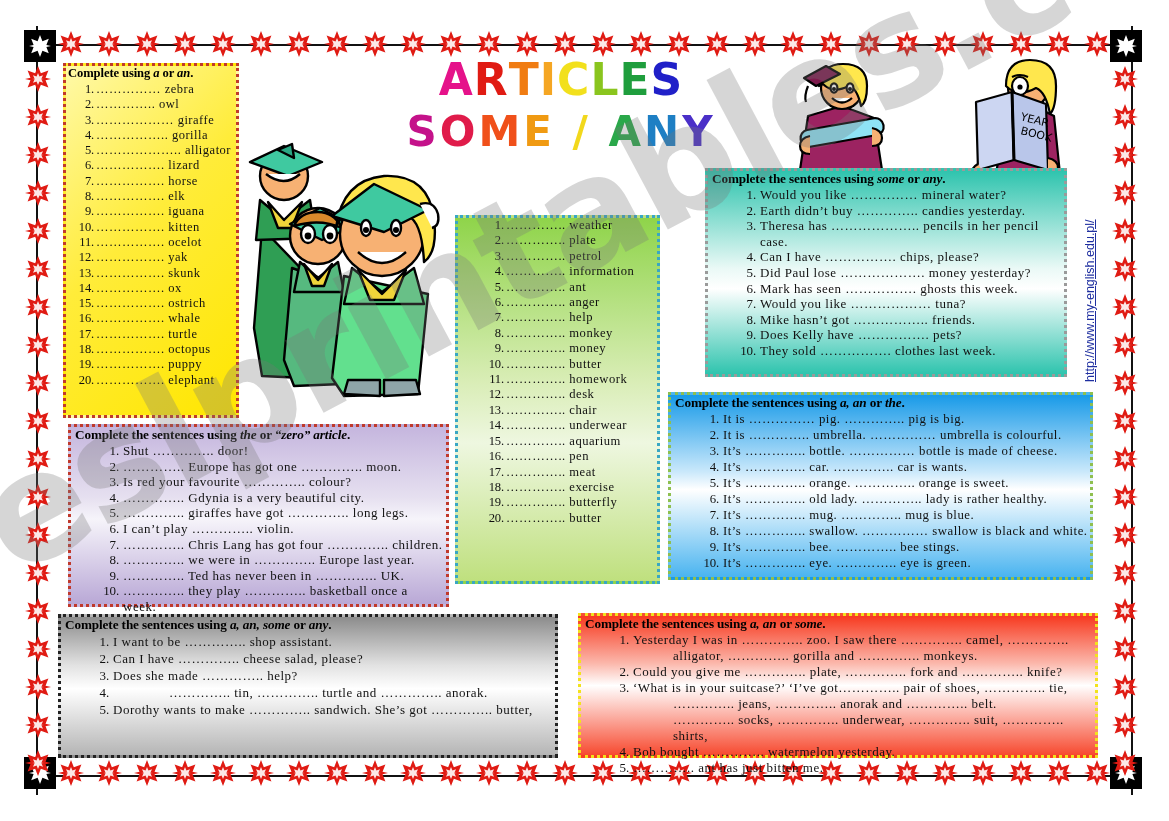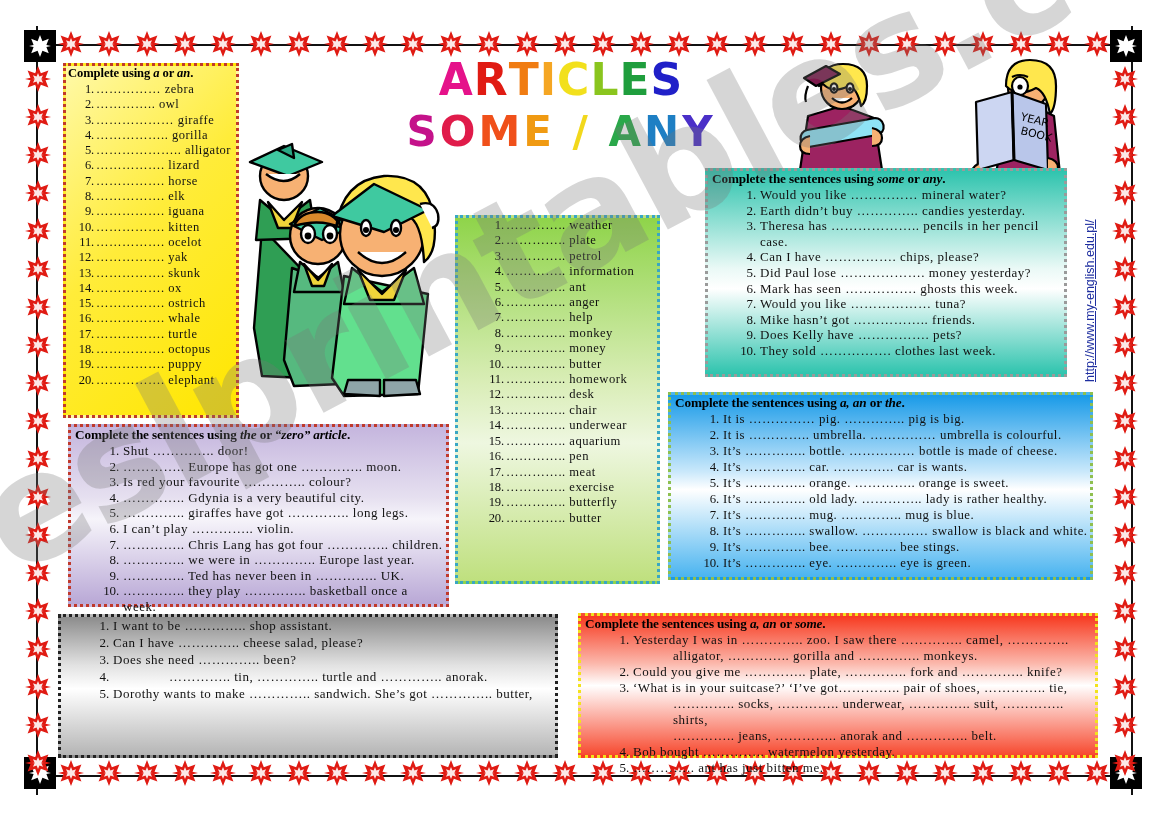--- a/index.html
+++ b/index.html
@@ -710,37 +710,40 @@
       <li><span class="dots">………….. giraffes have got ………….. long legs.</span></li>
       <li><span class="dots">I can’t play ………….. violin.</span></li>
       <li><span class="dots">………….. Chris Lang has got four ………….. children.</span></li>
       <li><span class="dots">………….. we were in ………….. Europe last year.</span></li>
       <li><span class="dots">………….. Ted has never been in ………….. UK.</span></li>
       <li><span class="dots">………….. they play ………….. basketball once a week.</span></li>
     </ol>
 </div>
 
 <div class="box" id="box-aansomeany">
+  <div class="hd">
+    <span>Complete the sentences using </span><i>a, an, some</i><span> or </span><i>any</i><span>.</span>
+  </div>
   <ol>
       <li><span class="dots">I want to be ………….. shop assistant.</span></li>
       <li><span class="dots">Can I have ………….. cheese salad, please?</span></li>
-      <li><span class="dots">Does she need ………….. been?</span></li>
+      <li><span class="dots">Does she made ………….. help?</span></li>
       <li><span class="cont dots">………….. tin, ………….. turtle and ………….. anorak.</span></li>
       <li><span class="dots">Dorothy wants to make ………….. sandwich. She’s got ………….. butter,</span></li>
     </ol>
 </div>
 
 <div class="box" id="box-aansome">
   <div class="hd">
     <span>Complete the sentences using </span><i>a, an</i><span> or </span><i>some</i><span>.</span>
   </div>
   <ol>
       <li><span class="dots">Yesterday I was in ………….. zoo. I saw there ………….. camel, …………..</span><span class="cont dots">alligator, ………….. gorilla and ………….. monkeys.</span></li>
       <li><span class="dots">Could you give me ………….. plate, ………….. fork and ………….. knife?</span></li>
-      <li><span class="dots">‘What is in your suitcase?’ ‘I’ve got………….. pair of shoes, ………….. tie,</span><span class="cont dots">………….. socks, ………….. underwear, ………….. suit, ………….. shirts,</span><span class="cont dots">………….. jeans, ………….. anorak and ………….. belt.</span></li>
+      <li><span class="dots">‘What is in your suitcase?’ ‘I’ve got………….. pair of shoes, ………….. tie,</span><span class="cont dots">………….. jeans, ………….. anorak and ………….. belt.</span><span class="cont dots">………….. socks, ………….. underwear, ………….. suit, ………….. shirts,</span></li>
       <li><span class="dots">Bob bought ………….. watermelon yesterday.</span></li>
       <li><span class="dots">………….. ant has just bitten me.</span></li>
     </ol>
 </div>
 
 <div id="url">
   <span>http://www.my-english.edu.pl/</span>
 </div>
 
 <div id="wm">eslprintables.com</div>

